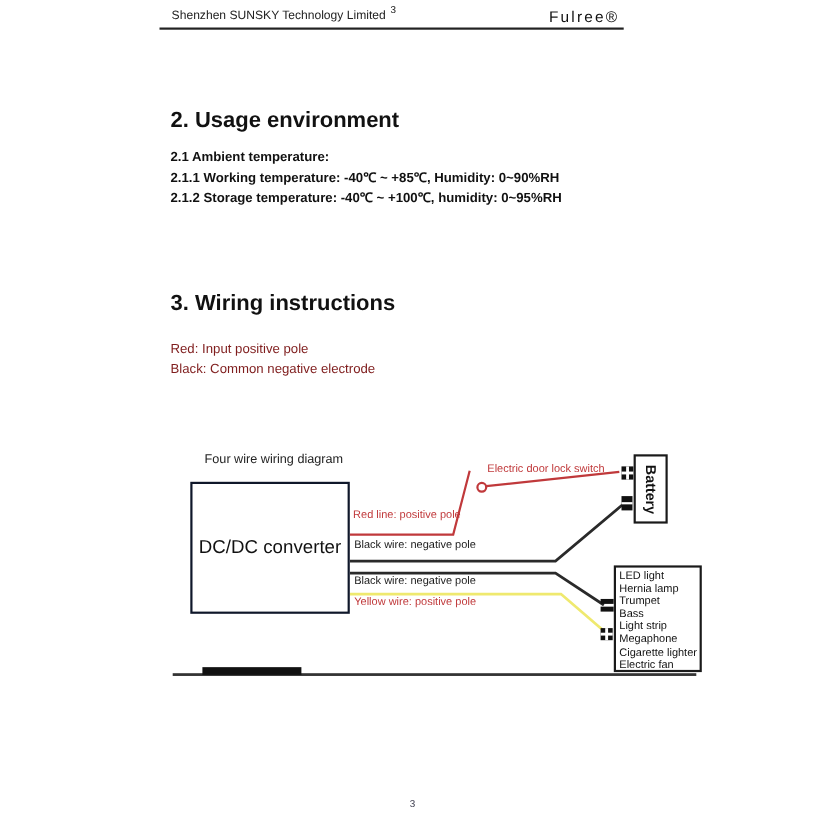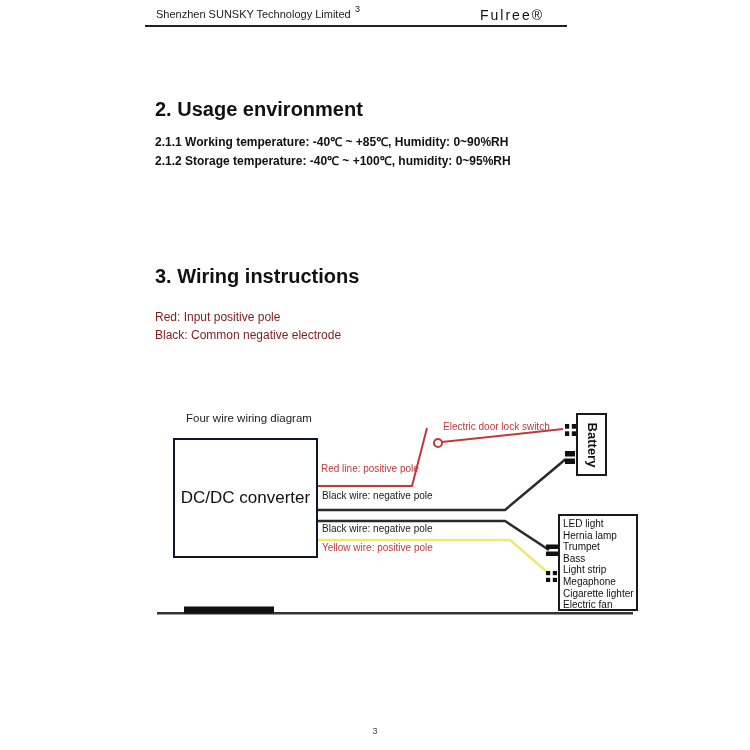--- a/index.html
+++ b/index.html
@@ -5,21 +5,21 @@
   html,body{margin:0;padding:0;background:#e9e9e9;}
   .page{
     position:relative;width:750px;height:750px;margin:0 auto;
     background:#ffffff;overflow:hidden;
     font-family:"Liberation Sans", sans-serif;color:#1a1a1a;
   }
   
   .header-line{position:absolute;left:145px;top:25px;width:422px;height:2px;background:#222;}
   .header-company{position:absolute;left:156px;top:8px;font-size:11px;color:#222;}
   .header-sup{position:absolute;left:355px;top:4px;font-size:9px;color:#222;}
-  .header-brand{position:absolute;left:480px;top:7px;font-size:14px;letter-spacing:2px;color:#111;}
+  .header-brand{position:absolute;left:499px;top:7px;font-size:14px;letter-spacing:2px;color:#111;}
   
   .h2{position:absolute;left:155px;font-size:20px;font-weight:bold;color:#111;}
   .h2-usage{top:98px;}
   .h2-wiring{top:265px;}
   .spec-lines{position:absolute;left:155px;top:133px;font-size:12px;font-weight:bold;line-height:19px;color:#111;}
   .wire-lines{position:absolute;left:155px;top:309px;font-size:12px;line-height:17.5px;color:#7f1d1d;}
   
   .diagram-title{position:absolute;left:186px;top:412px;font-size:11.5px;color:#222;}
   .converter-box{
     position:absolute;left:173px;top:438px;width:141px;height:116px;
@@ -59,20 +59,21 @@
 
 <div class="page">
 
   <div class="header-company">Shenzhen SUNSKY Technology Limited</div>
   <div class="header-sup">3</div>
   <div class="header-brand">Fulree®</div>
   <div class="header-line"></div>
 
   <div class="h2 h2-usage">2. Usage environment</div>
   <div class="spec-lines">
+    <div>2.1 Ambient temperature:</div>
     <div>2.1.1 Working temperature: -40℃ ~ +85℃, Humidity: 0~90%RH</div>
     <div>2.1.2 Storage temperature: -40℃ ~ +100℃, humidity: 0~95%RH</div>
   </div>
 
   <div class="h2 h2-wiring">3. Wiring instructions</div>
   <div class="wire-lines">
     <div>Red: Input positive pole</div>
     <div>Black: Common negative electrode</div>
   </div>
 

